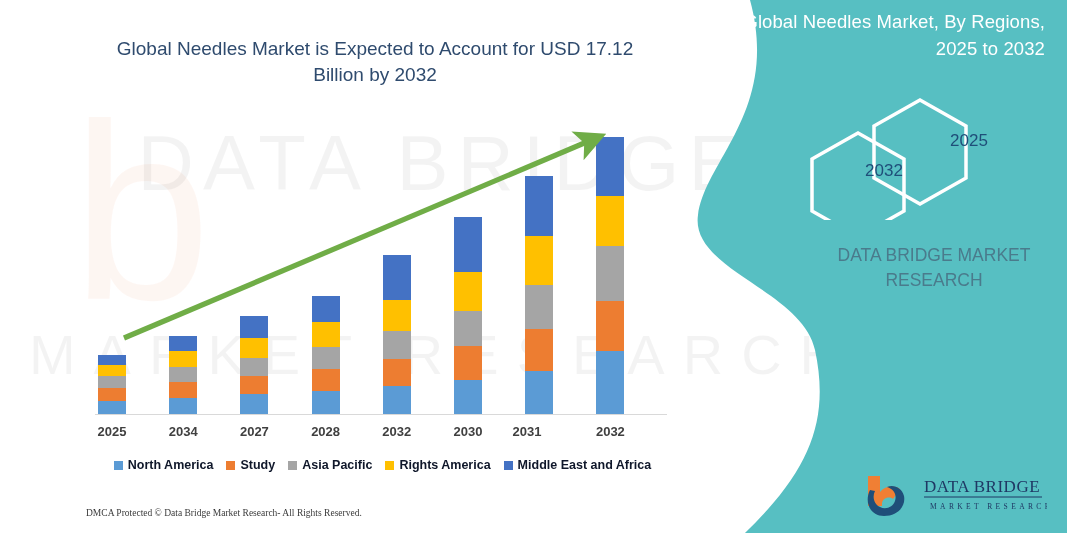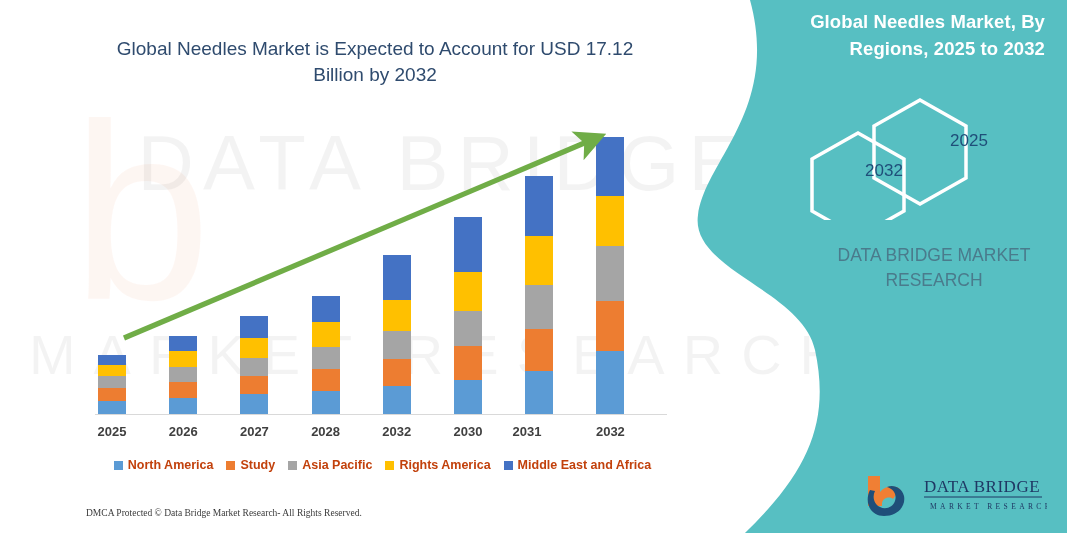--- a/index.html
+++ b/index.html
@@ -11,21 +11,21 @@
   }
   #canvas{position:absolute;left:0;top:0;width:1067px;height:533px;overflow:hidden;background:#fff;}
 
   
   #teal-panel{position:absolute;left:660px;top:0;width:407px;height:533px;}
   #teal-panel svg{display:block;}
 
   .panel-title{
     position:absolute;left:735px;top:8px;width:310px;
     text-align:right;color:#ffffff;
-    font-size:18.5px;line-height:27px;font-weight:700;
+    font-size:18.5px;line-height:27px;font-weight:400;
     letter-spacing:.1px;
   }
 
   .hex-wrap{position:absolute;left:800px;top:95px;width:230px;height:125px;}
   .hex-label{
     position:absolute;color:#1f4e79;font-size:17px;font-weight:400;
     text-align:center;
   }
   #hex-2025-label{left:143px;top:36px;width:52px;}
   #hex-2032-label{left:58px;top:66px;width:52px;}
@@ -81,21 +81,21 @@
   }
 
   
   #legend{
     position:absolute;left:95px;top:455px;width:575px;height:20px;
     display:flex;align-items:center;justify-content:center;gap:13px;
     white-space:nowrap;
   }
   .legend-item{display:flex;align-items:center;gap:5px;}
   .legend-swatch{width:9px;height:9px;display:inline-block;}
-  .legend-text{font-size:12.5px;color:#c2410c;font-weight:bold;}
+  .legend-text{font-size:12.5px;color:#0f172a;font-weight:bold;}
 
   
   .footer{
     position:absolute;top:508px;color:#3a3a3a;
     font-family:"Liberation Serif", serif;font-size:9.5px;
     white-space:nowrap;
   }
   #footer-left{left:86px;}
   #footer-right{left:427px;}
 </style>
@@ -179,21 +179,21 @@
         <marker id="ah" markerWidth="6" markerHeight="6" refX="2.4" refY="3" orient="auto">
           <path d="M0,0 L6,3 L0,6 L1.4,3 Z" fill="#70AD47"></path>
         </marker>
       </defs>
       <line x1="29" y1="218" x2="494" y2="21" stroke="#70AD47" stroke-width="5.2" stroke-linecap="butt" marker-end="url(#ah)"></line>
     </svg>
   </div>
 
   <div class="xlabels" id="xlabels">
       <div class="xlabel" style="left: -13px;">2025</div>
-      <div class="xlabel" style="left: 58.2px;">2026</div>
+      <div class="xlabel" style="left: 58.2px;">2034</div>
       <div class="xlabel" style="left: 129.4px;">2027</div>
       <div class="xlabel" style="left: 200.6px;">2028</div>
       <div class="xlabel" style="left: 271.8px;">2032</div>
       <div class="xlabel" style="left: 343px;">2030</div>
       <div class="xlabel" style="left: 402px;">2031</div>
       <div class="xlabel" style="left: 485.4px;">2032</div>
     </div>
 
   <div id="legend">
       <div class="legend-item">

